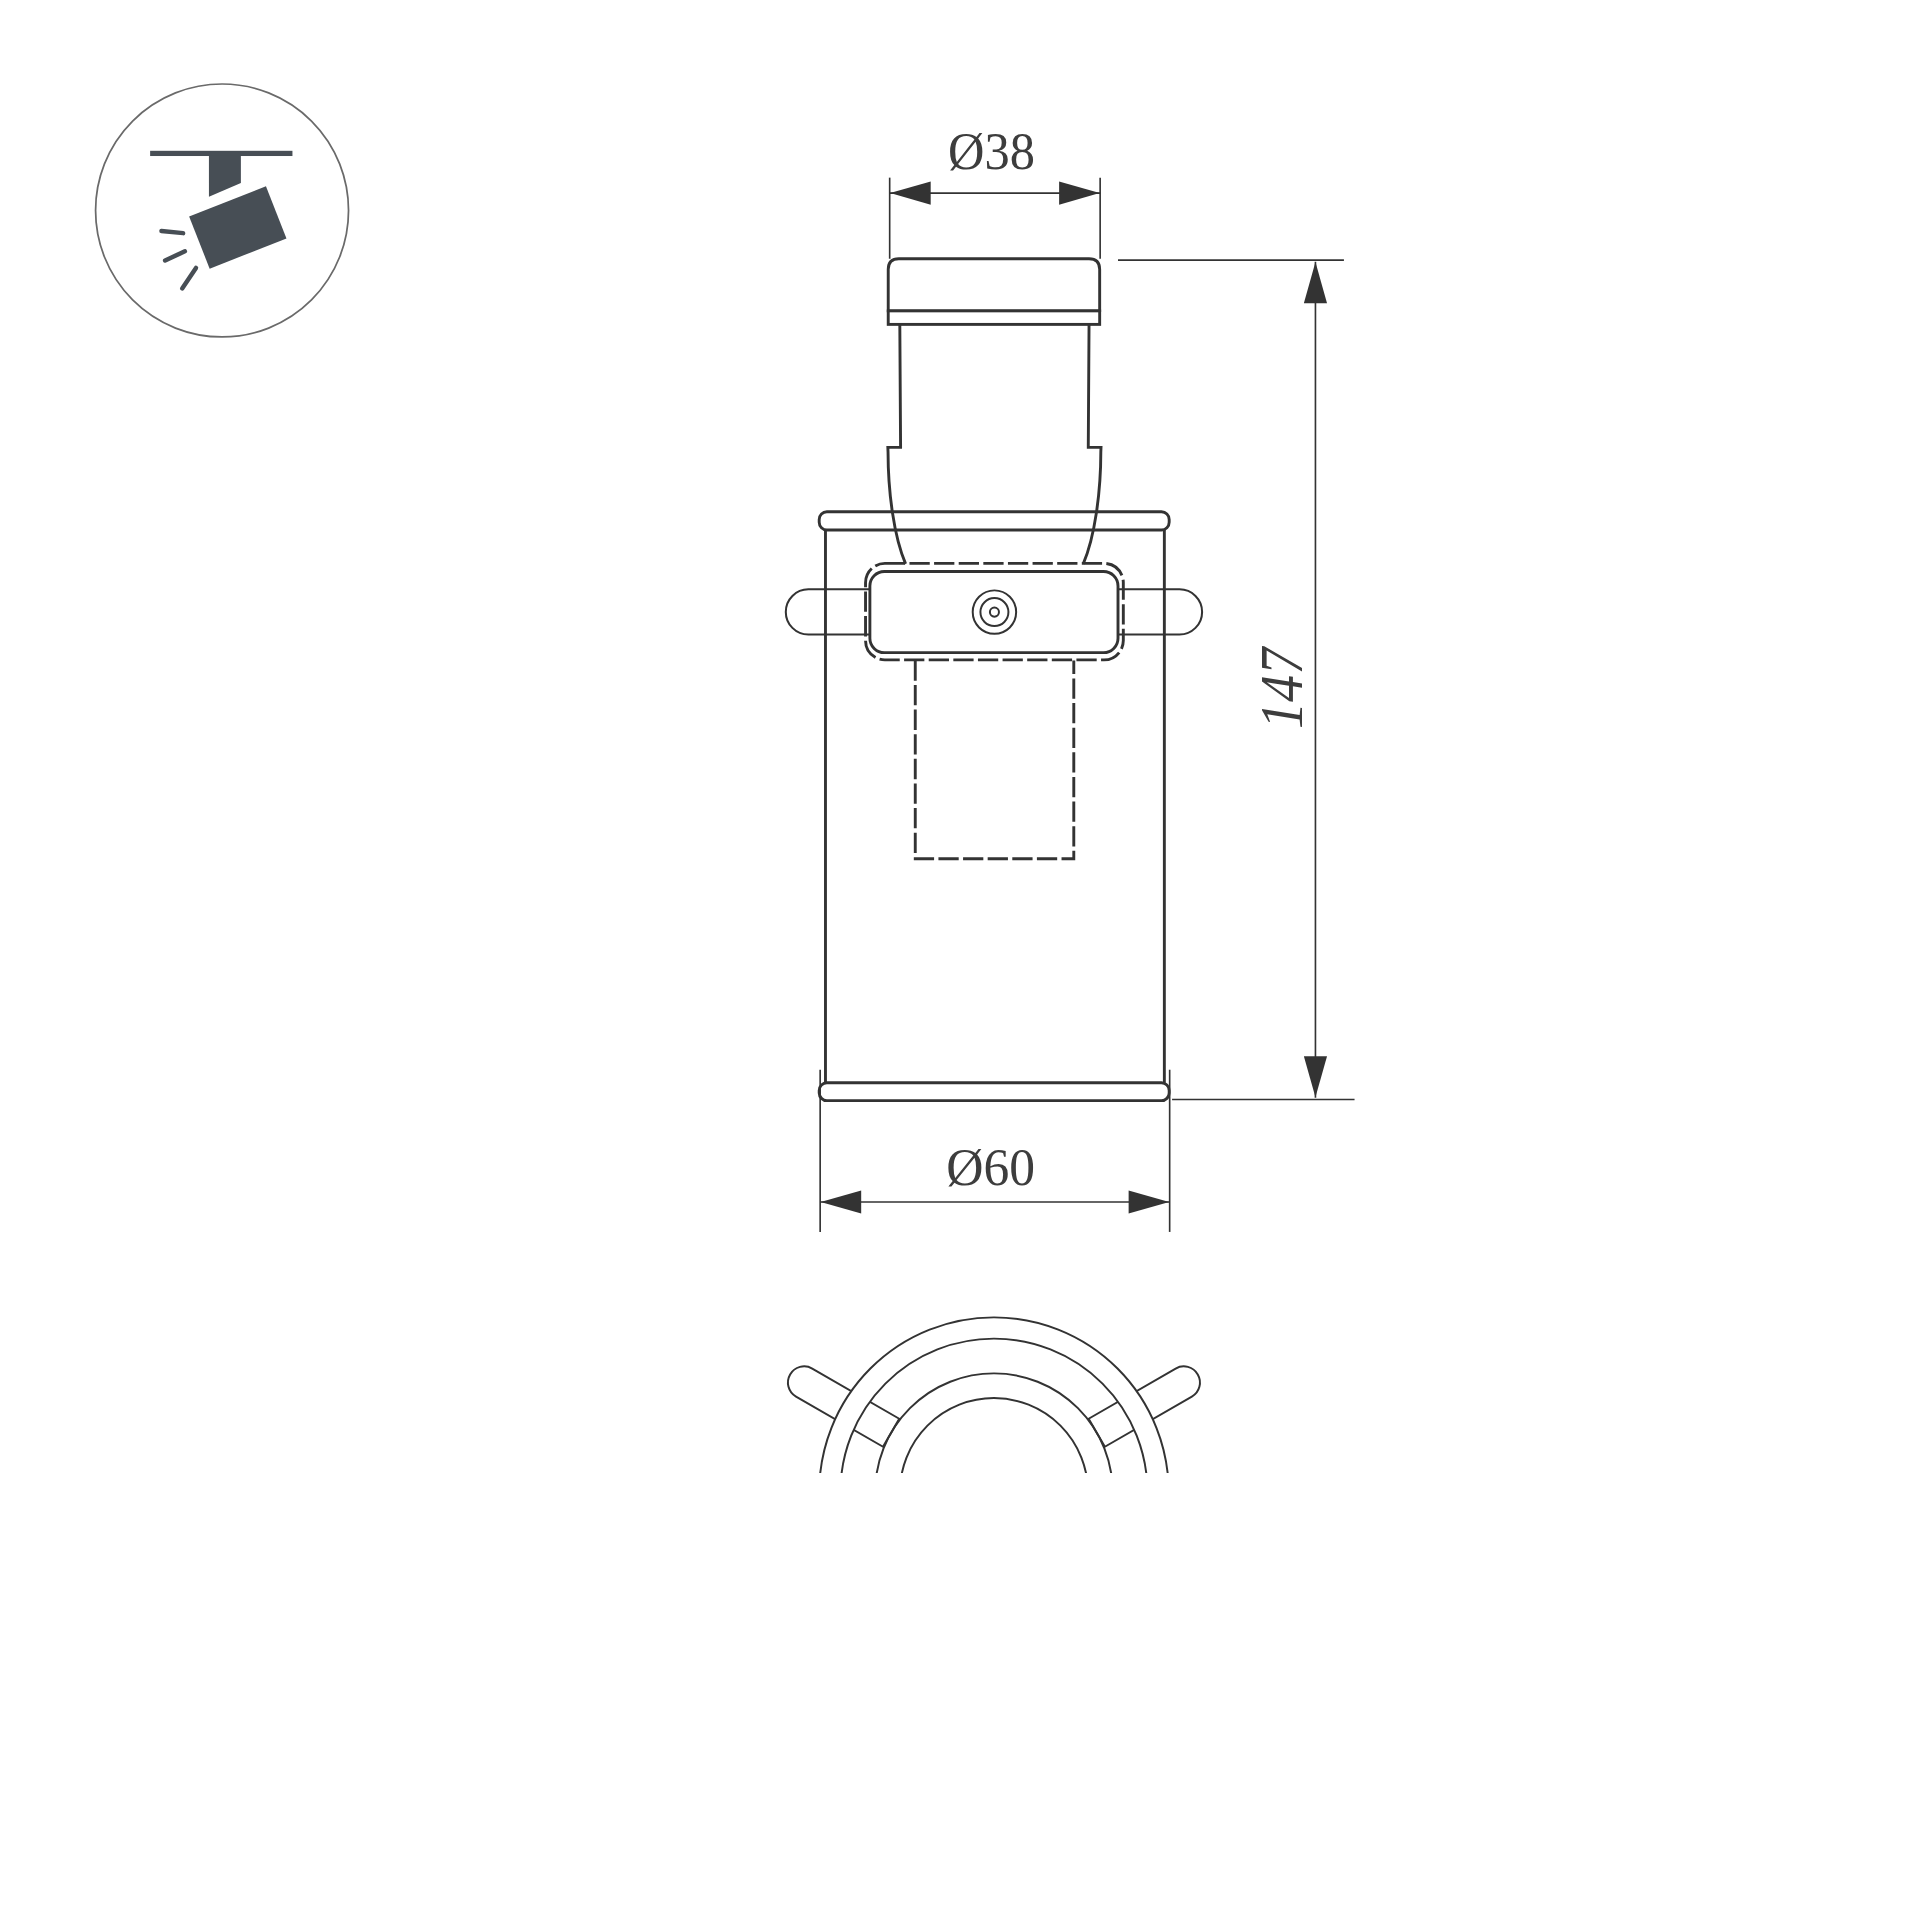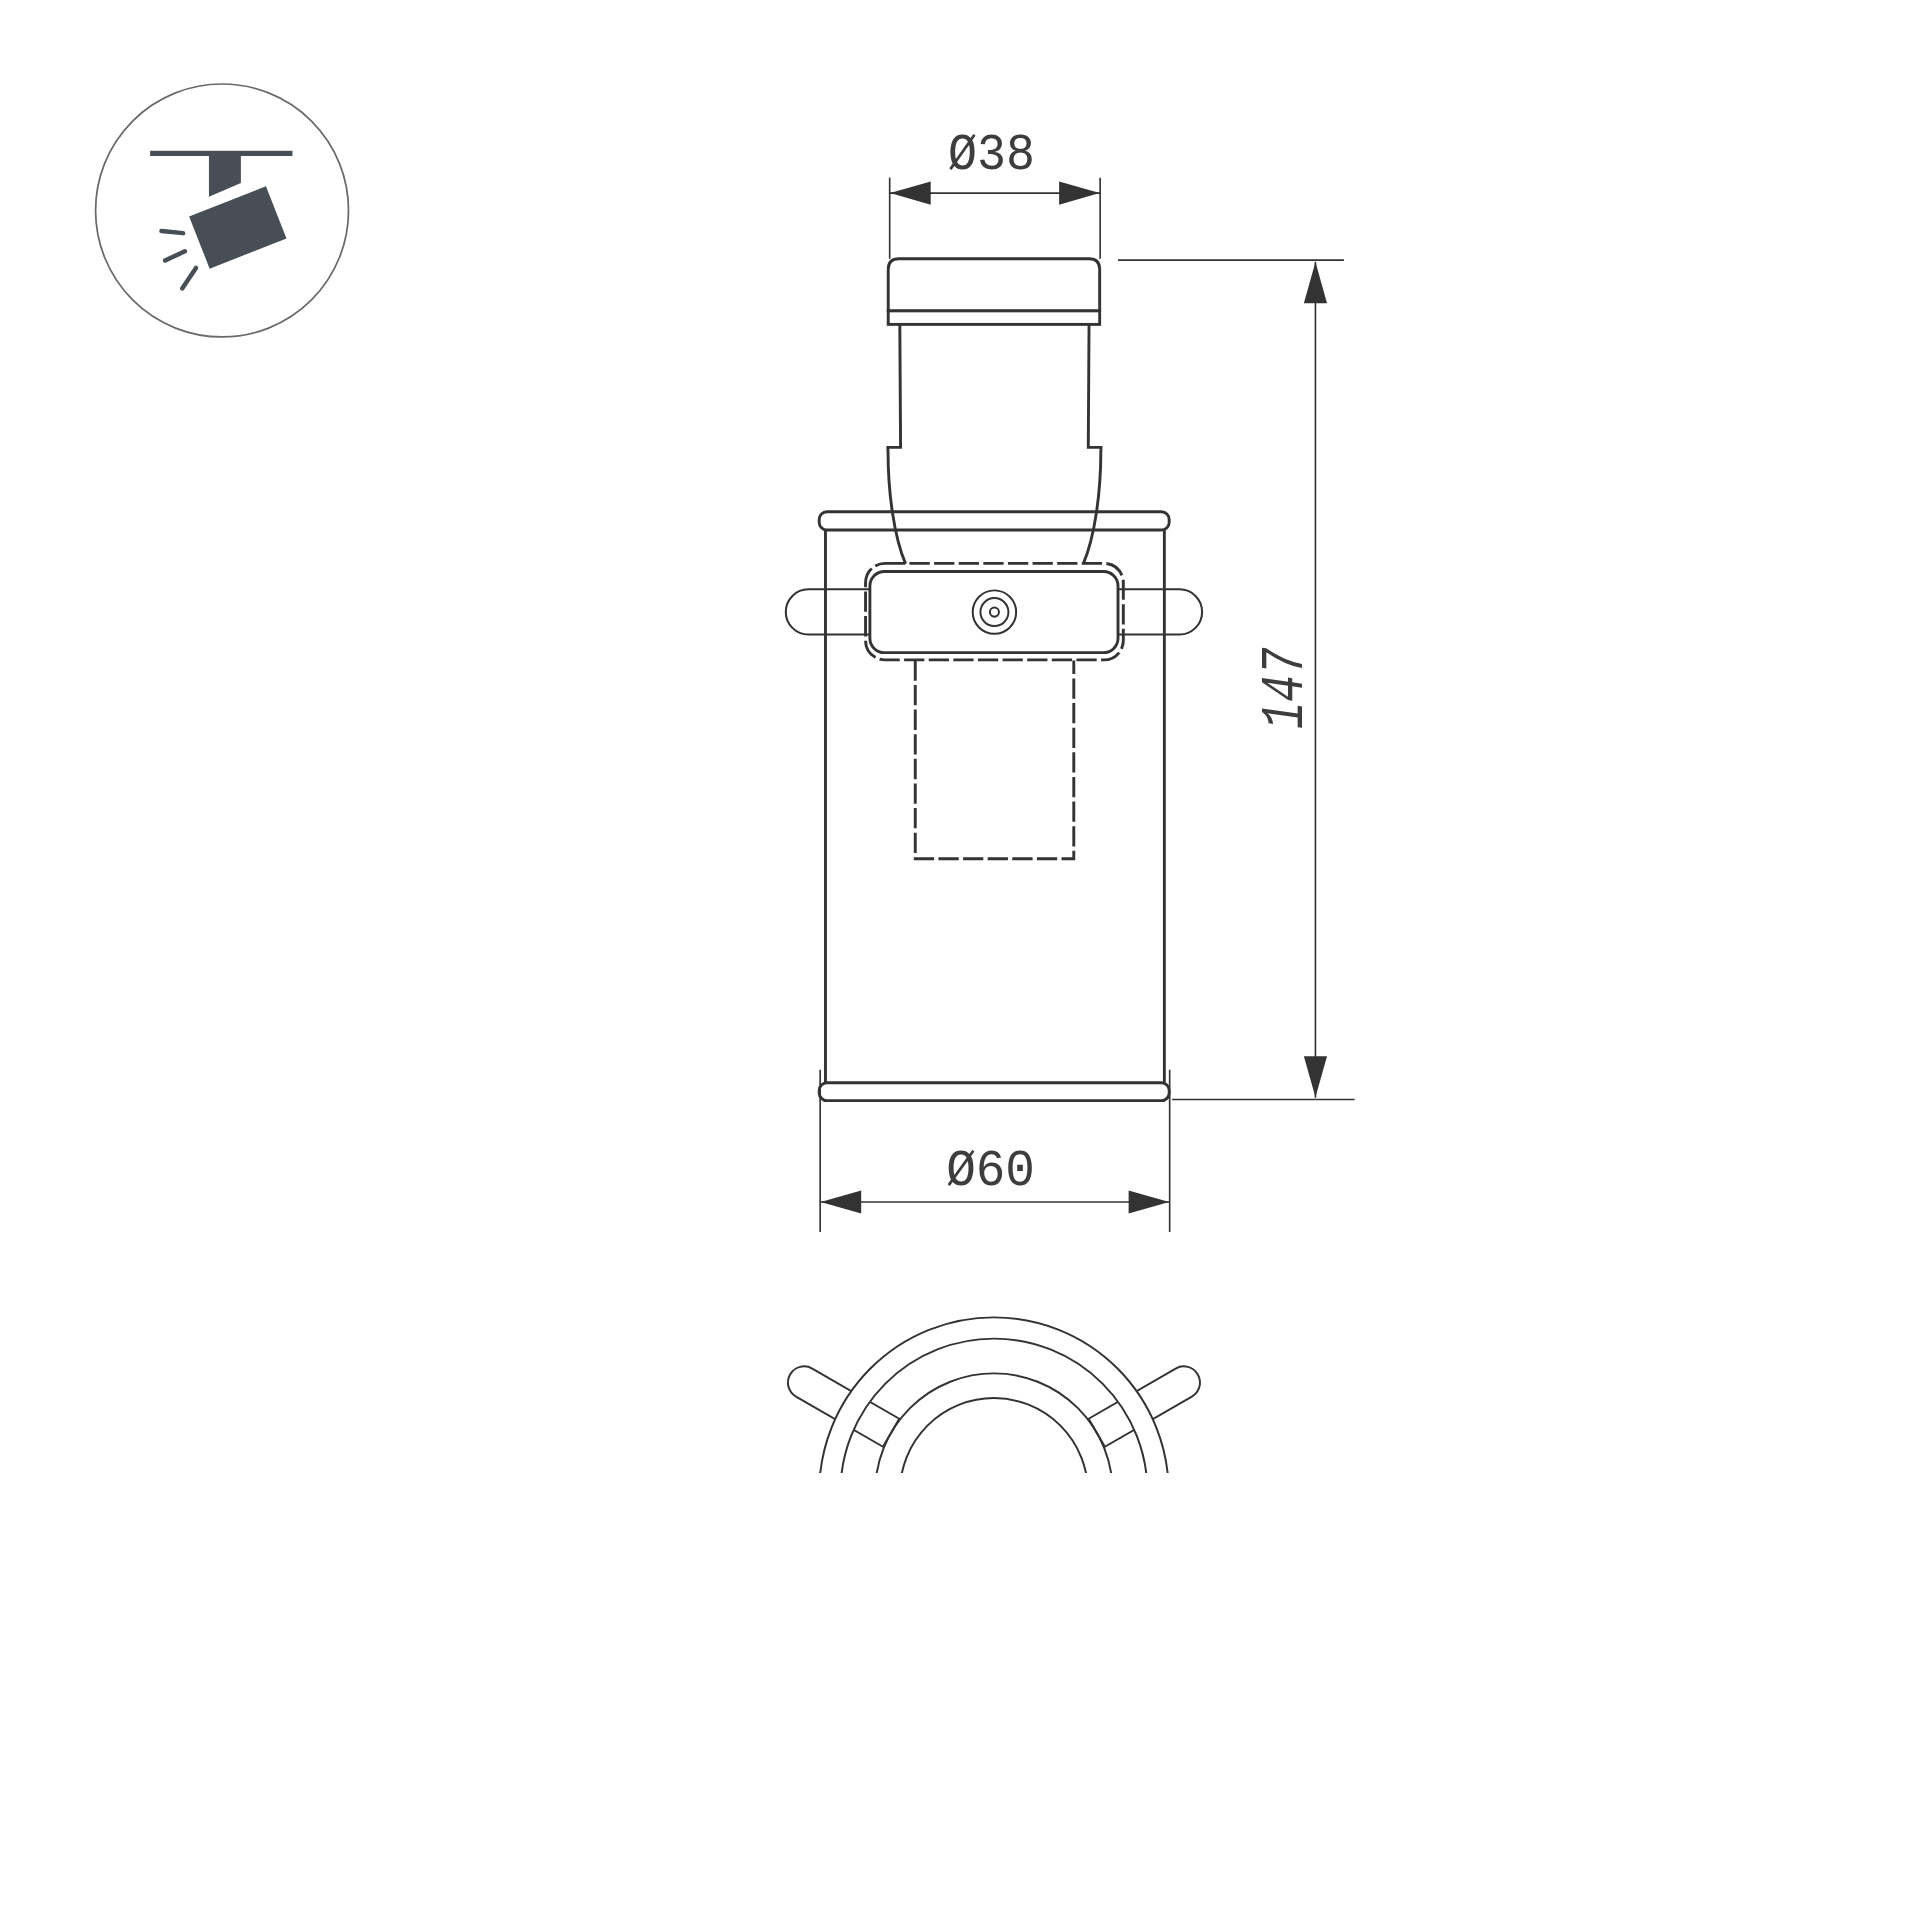--- a/index.html
+++ b/index.html
@@ -1,17 +1,17 @@
 <!DOCTYPE html>
 <html><head>
 <meta charset="utf-8">
 <style>
   html,body{margin:0;padding:0;background:#ffffff;}
   .page{width:1929px;height:1473px;position:relative;background:#f97316;
-        font-family:Liberation Mono, monospace;}
+        font-family:Liberation Serif, serif;}
   svg{position:absolute;left:0;top:0;}
   text{fill:#3d3d3d;}
 </style>
 </head>
 <body>
 <div class="page">
 <svg width="1929" height="1929" viewBox="0 0 1998 1998">
 
   <rect x="0" y="0" width="1998" height="1998" fill="#ffffff"></rect>
 

